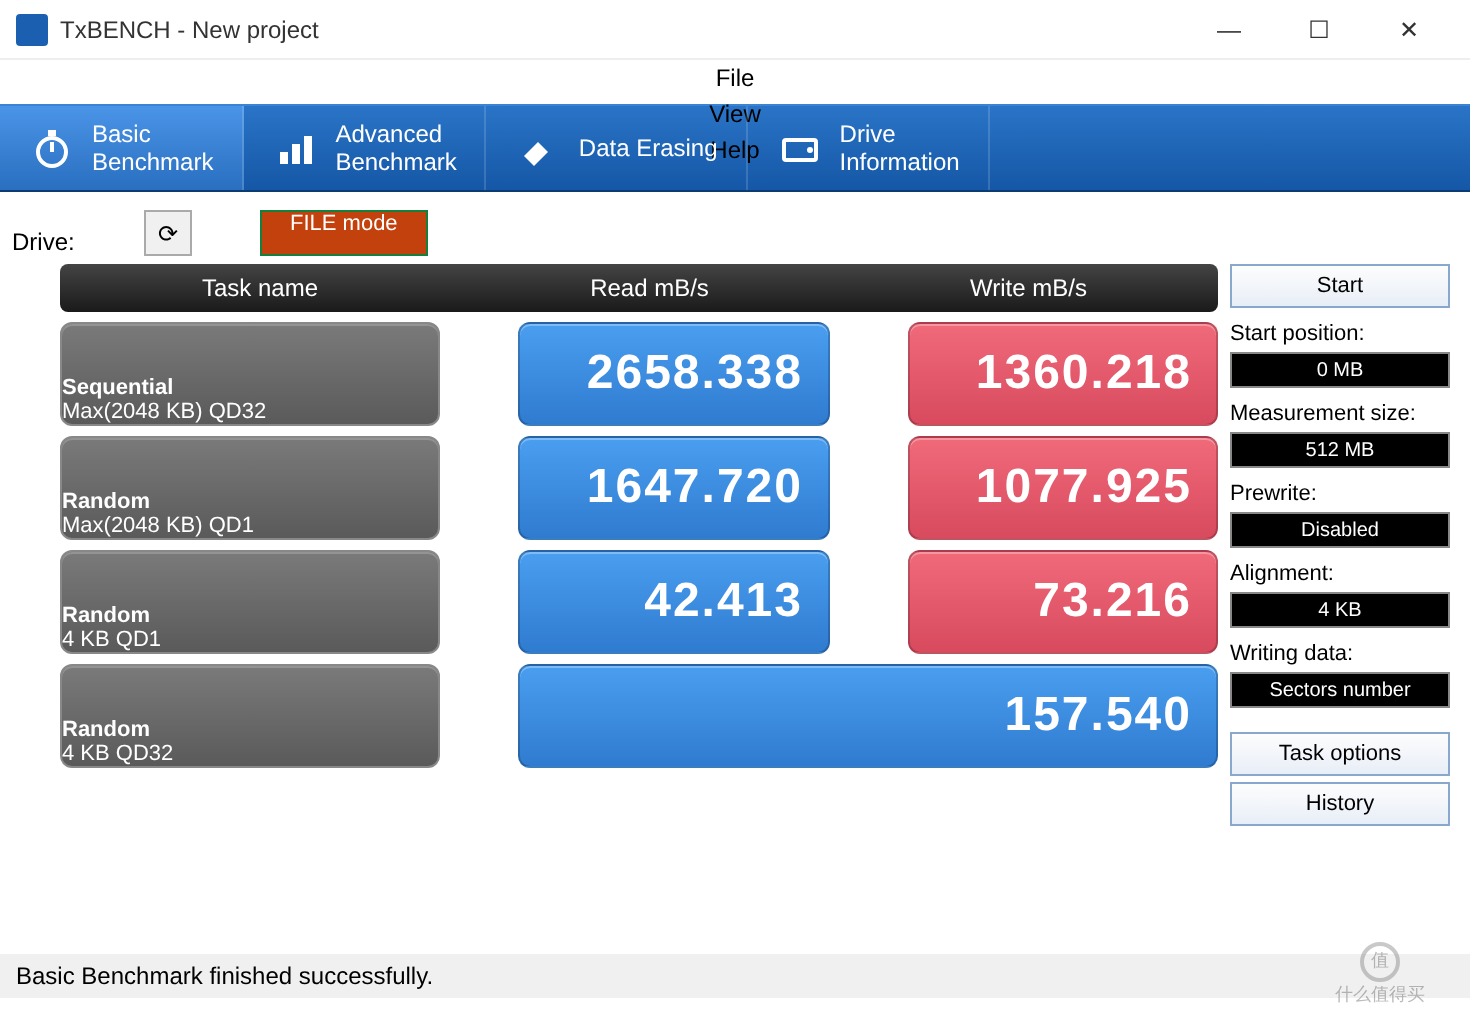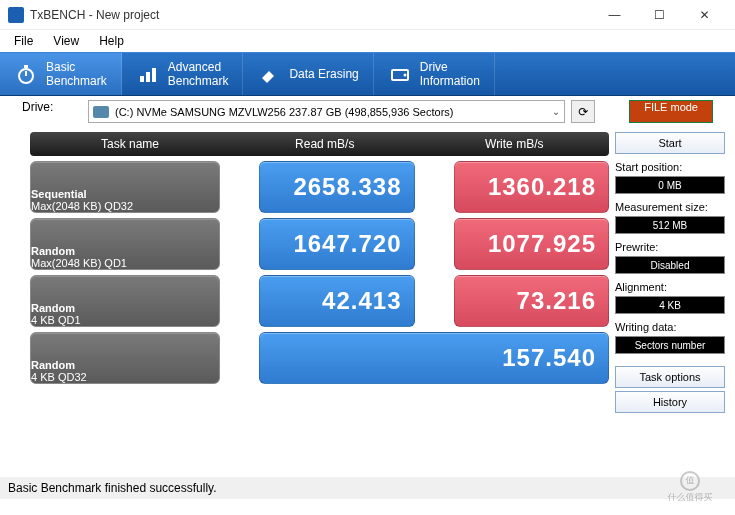--- a/index.html
+++ b/index.html
@@ -3,30 +3,30 @@
 <meta charset="utf-8">
 <style>
 * { margin: 0; padding: 0; box-sizing: border-box; font-family: "Segoe UI", Tahoma, sans-serif; }
 body { background: #fff; width: 735px; height: 515px; overflow: hidden; position: relative; }
 
 .titlebar { height: 30px; display: flex; align-items: center; padding: 0 8px; background: #fff; border-bottom: 1px solid #eee; }
 .titlebar .app-icon { width: 16px; height: 16px; background: #1b5fb0; margin-right: 6px; border-radius: 2px; }
 .titlebar .title { font-size: 12px; color: #333; flex: 1; }
 .titlebar .win-btn { width: 45px; height: 30px; display: flex; align-items: center; justify-content: center; font-size: 12px; color: #333; }
 
-.menubar { height: 22px; display: flex; align-items: center; padding: 0 4px; font-size: 12px; }
+.menubar { height: 22px; display: flex; align-items: center; padding: 0 4px; font-size: 12px; flex-direction: column; }
 .menubar .mitem { padding: 2px 10px; }
 
 .tabstrip { height: 44px; background: linear-gradient(#2a74c7, #1557a6); display: flex; align-items: stretch; border-top: 1px solid #3a84d6; border-bottom: 1px solid #0a3b73; }
 .tab { display: flex; align-items: center; color: #fff; padding: 0 14px; font-size: 12px; border-right: 1px solid rgba(255,255,255,0.15); cursor: pointer; }
 .tab.active { background: linear-gradient(#4a94e7, #2a6fc0); }
 .tab .ticon { width: 24px; height: 24px; margin-right: 8px; display: flex; align-items: center; justify-content: center; }
 .tab .tlabel { line-height: 1.2; }
 
-.toolbar2 { height: 36px; display: flex; align-items: flex-start; padding: 4px 22px; background: #fff; gap: 6px; }
+.toolbar2 { height: 36px; display: flex; align-items: flex-end; padding: 4px 6px; background: #fff; gap: 6px; }
 .drive-label { font-size: 12px; width: 60px; }
 .drive-select { flex: 1; height: 23px; border: 1px solid #aaa; font-size: 11px; padding: 0 4px; display: flex; align-items: center; background: #fff; position: relative; }
 .drive-select .dicon { width: 16px; height: 12px; background: #58a; margin-right: 6px; border-radius: 2px; }
 .drive-select .arrow { position: absolute; right: 4px; font-size: 10px; color: #555; }
 .refresh-btn { width: 24px; height: 23px; border: 1px solid #aaa; background: #f0f0f0; display: flex; align-items: center; justify-content: center; font-size: 12px; }
 .filemode { height: 23px; padding: 0 14px; background: #c2410c; color: #fff; font-size: 11px; border: 1px solid #15803d; margin-left: 28px; }
 
 .main { display: flex; padding: 0 10px 0 30px; gap: 6px; }
 .results { flex: 1; }
 .resheader { display: flex; height: 24px; background: linear-gradient(#444,#1a1a1a); border-radius: 4px; color: #fff; font-size: 12px; align-items: center; margin-bottom: 5px; }
@@ -107,25 +107,20 @@
           <circle cx="15" cy="11" r="1.5" fill="#fff"></circle>
         </svg>
     </div>
     <div class="tlabel" style="white-space:pre-line">Drive
 Information</div>
   </div>
 </div>
 
 <div class="toolbar2">
   <div class="drive-label">Drive:</div>
-  <div class="drive-select">
-    <div class="dicon"></div>
-    <span>(C:) NVMe SAMSUNG MZVLW256  237.87 GB (498,855,936 Sectors)</span>
-    <span class="arrow">⌄</span>
-  </div>
   <div class="refresh-btn">
     <span>⟳</span>
   </div>
   <div class="filemode">FILE mode</div>
 </div>
 
 <div class="main">
   <div class="results">
     <div class="resheader">
       <div class="rh-task">Task name</div>

